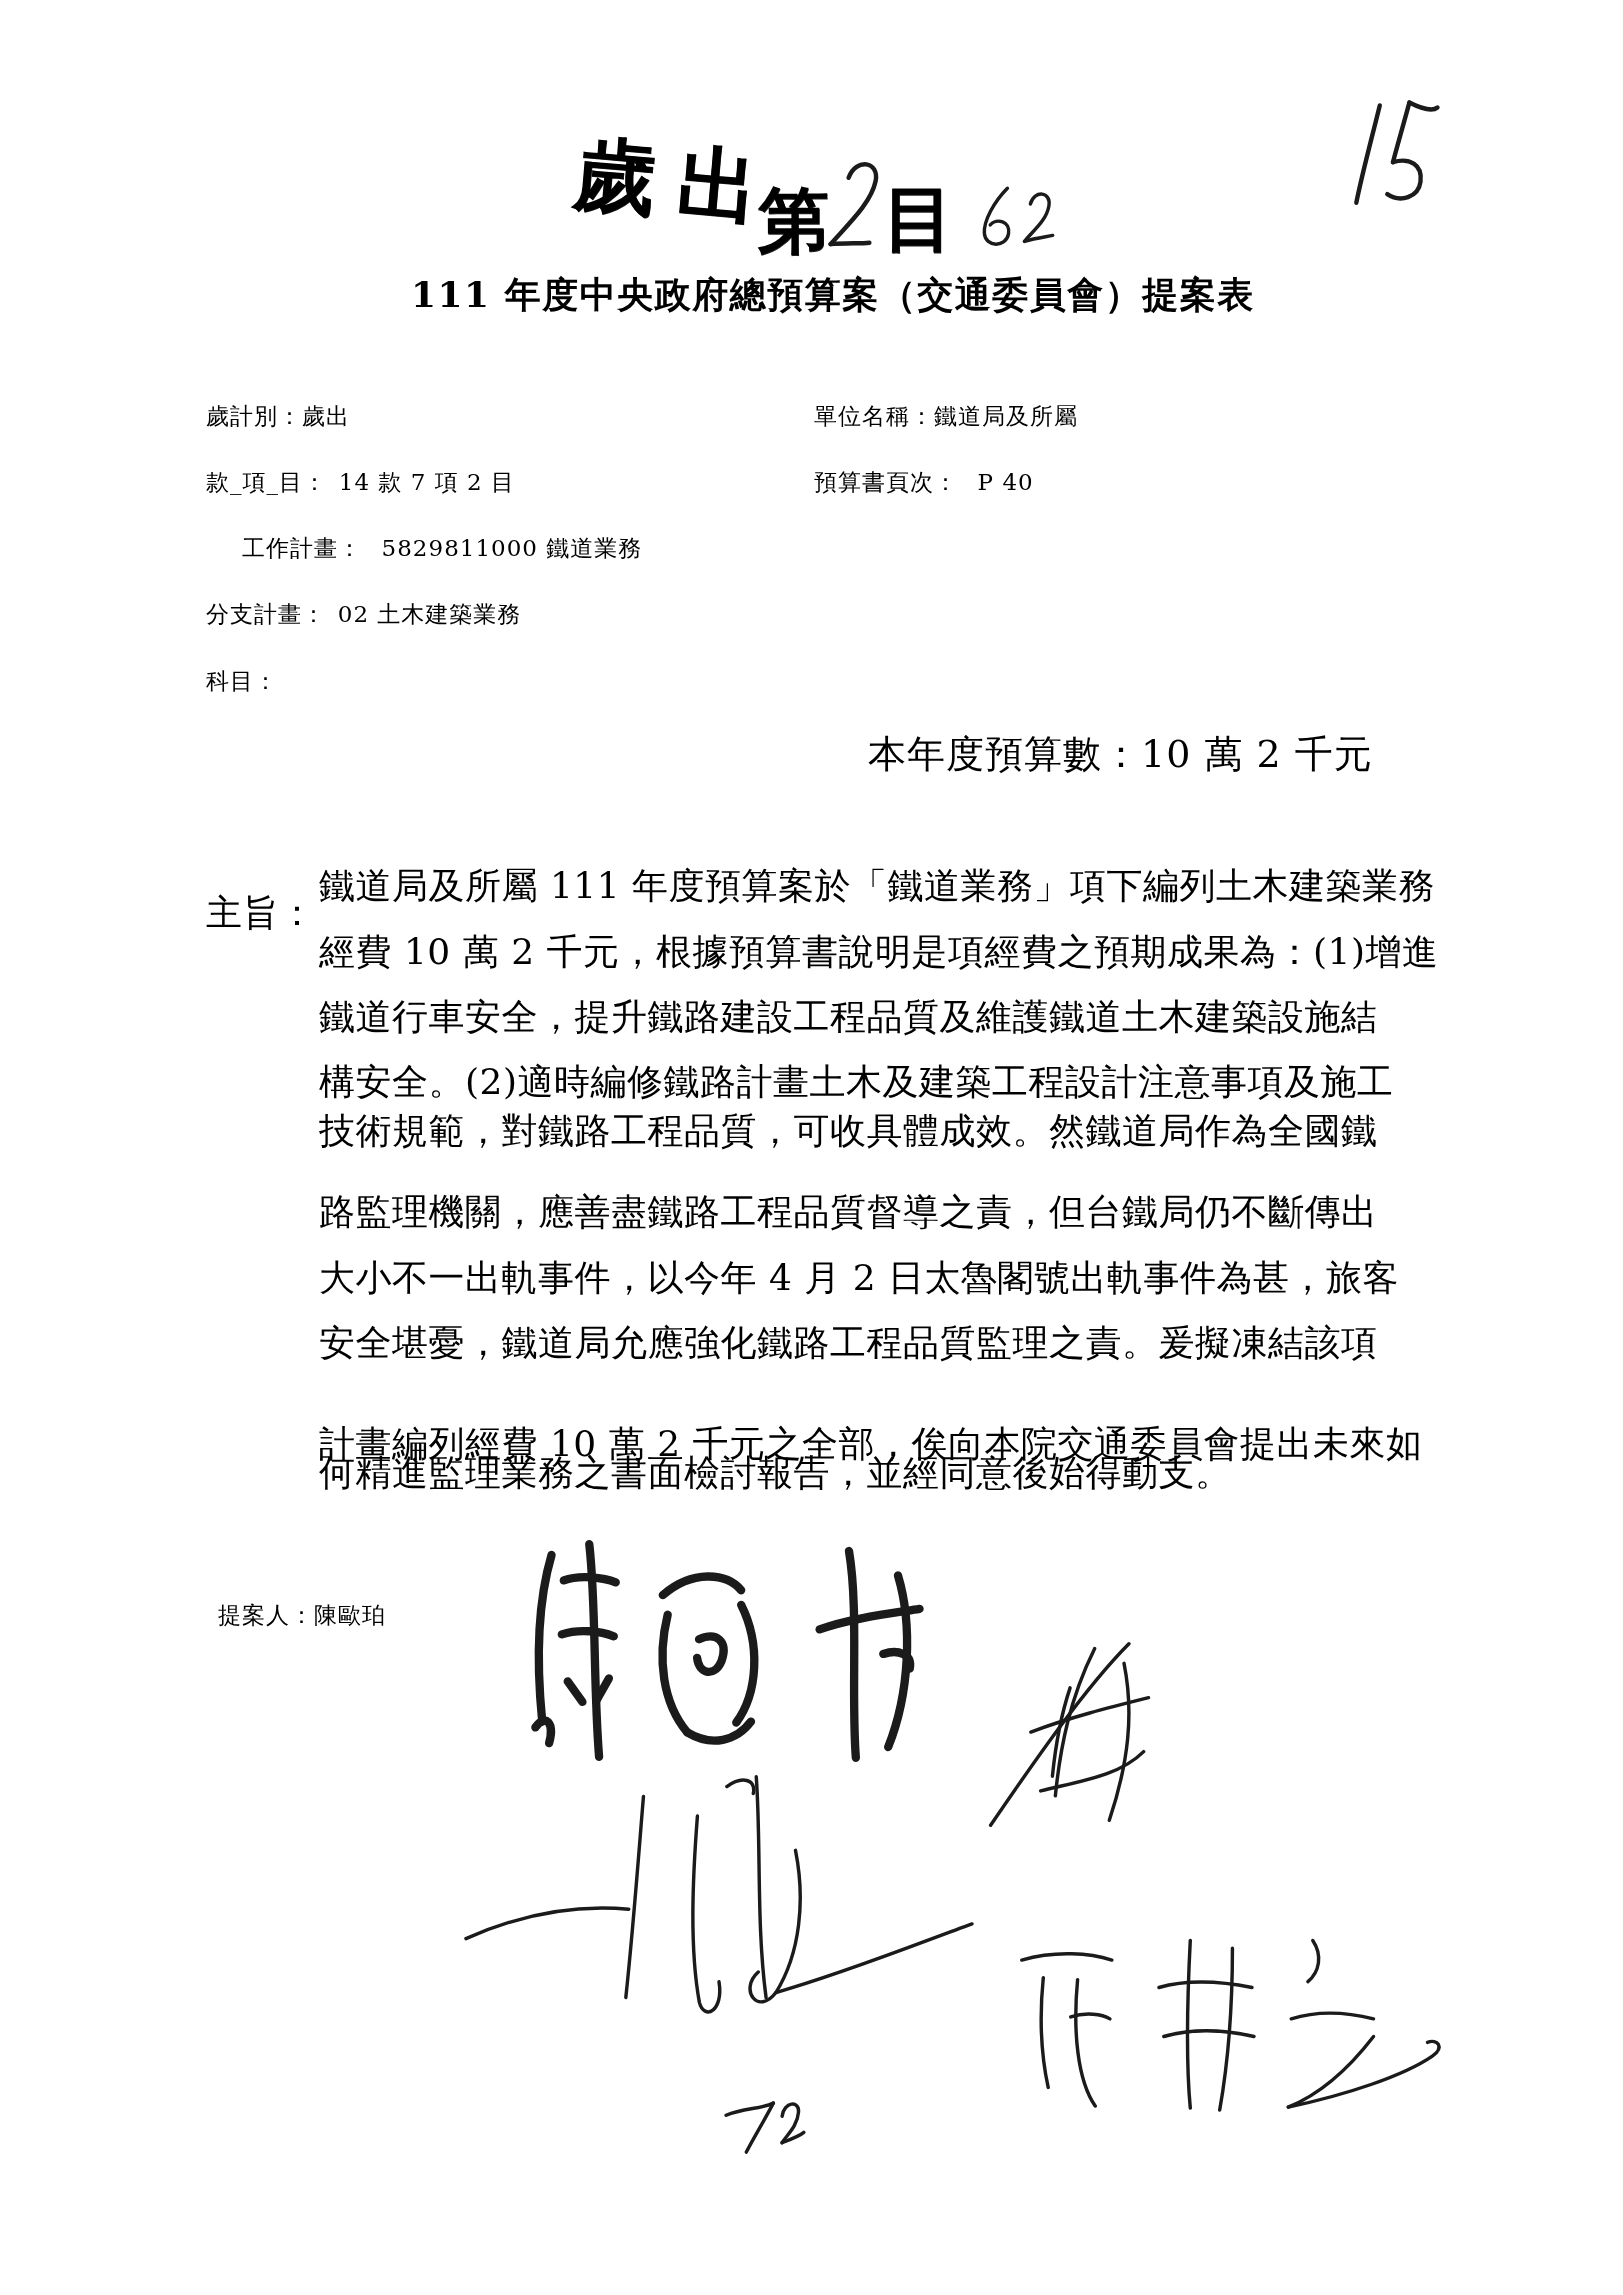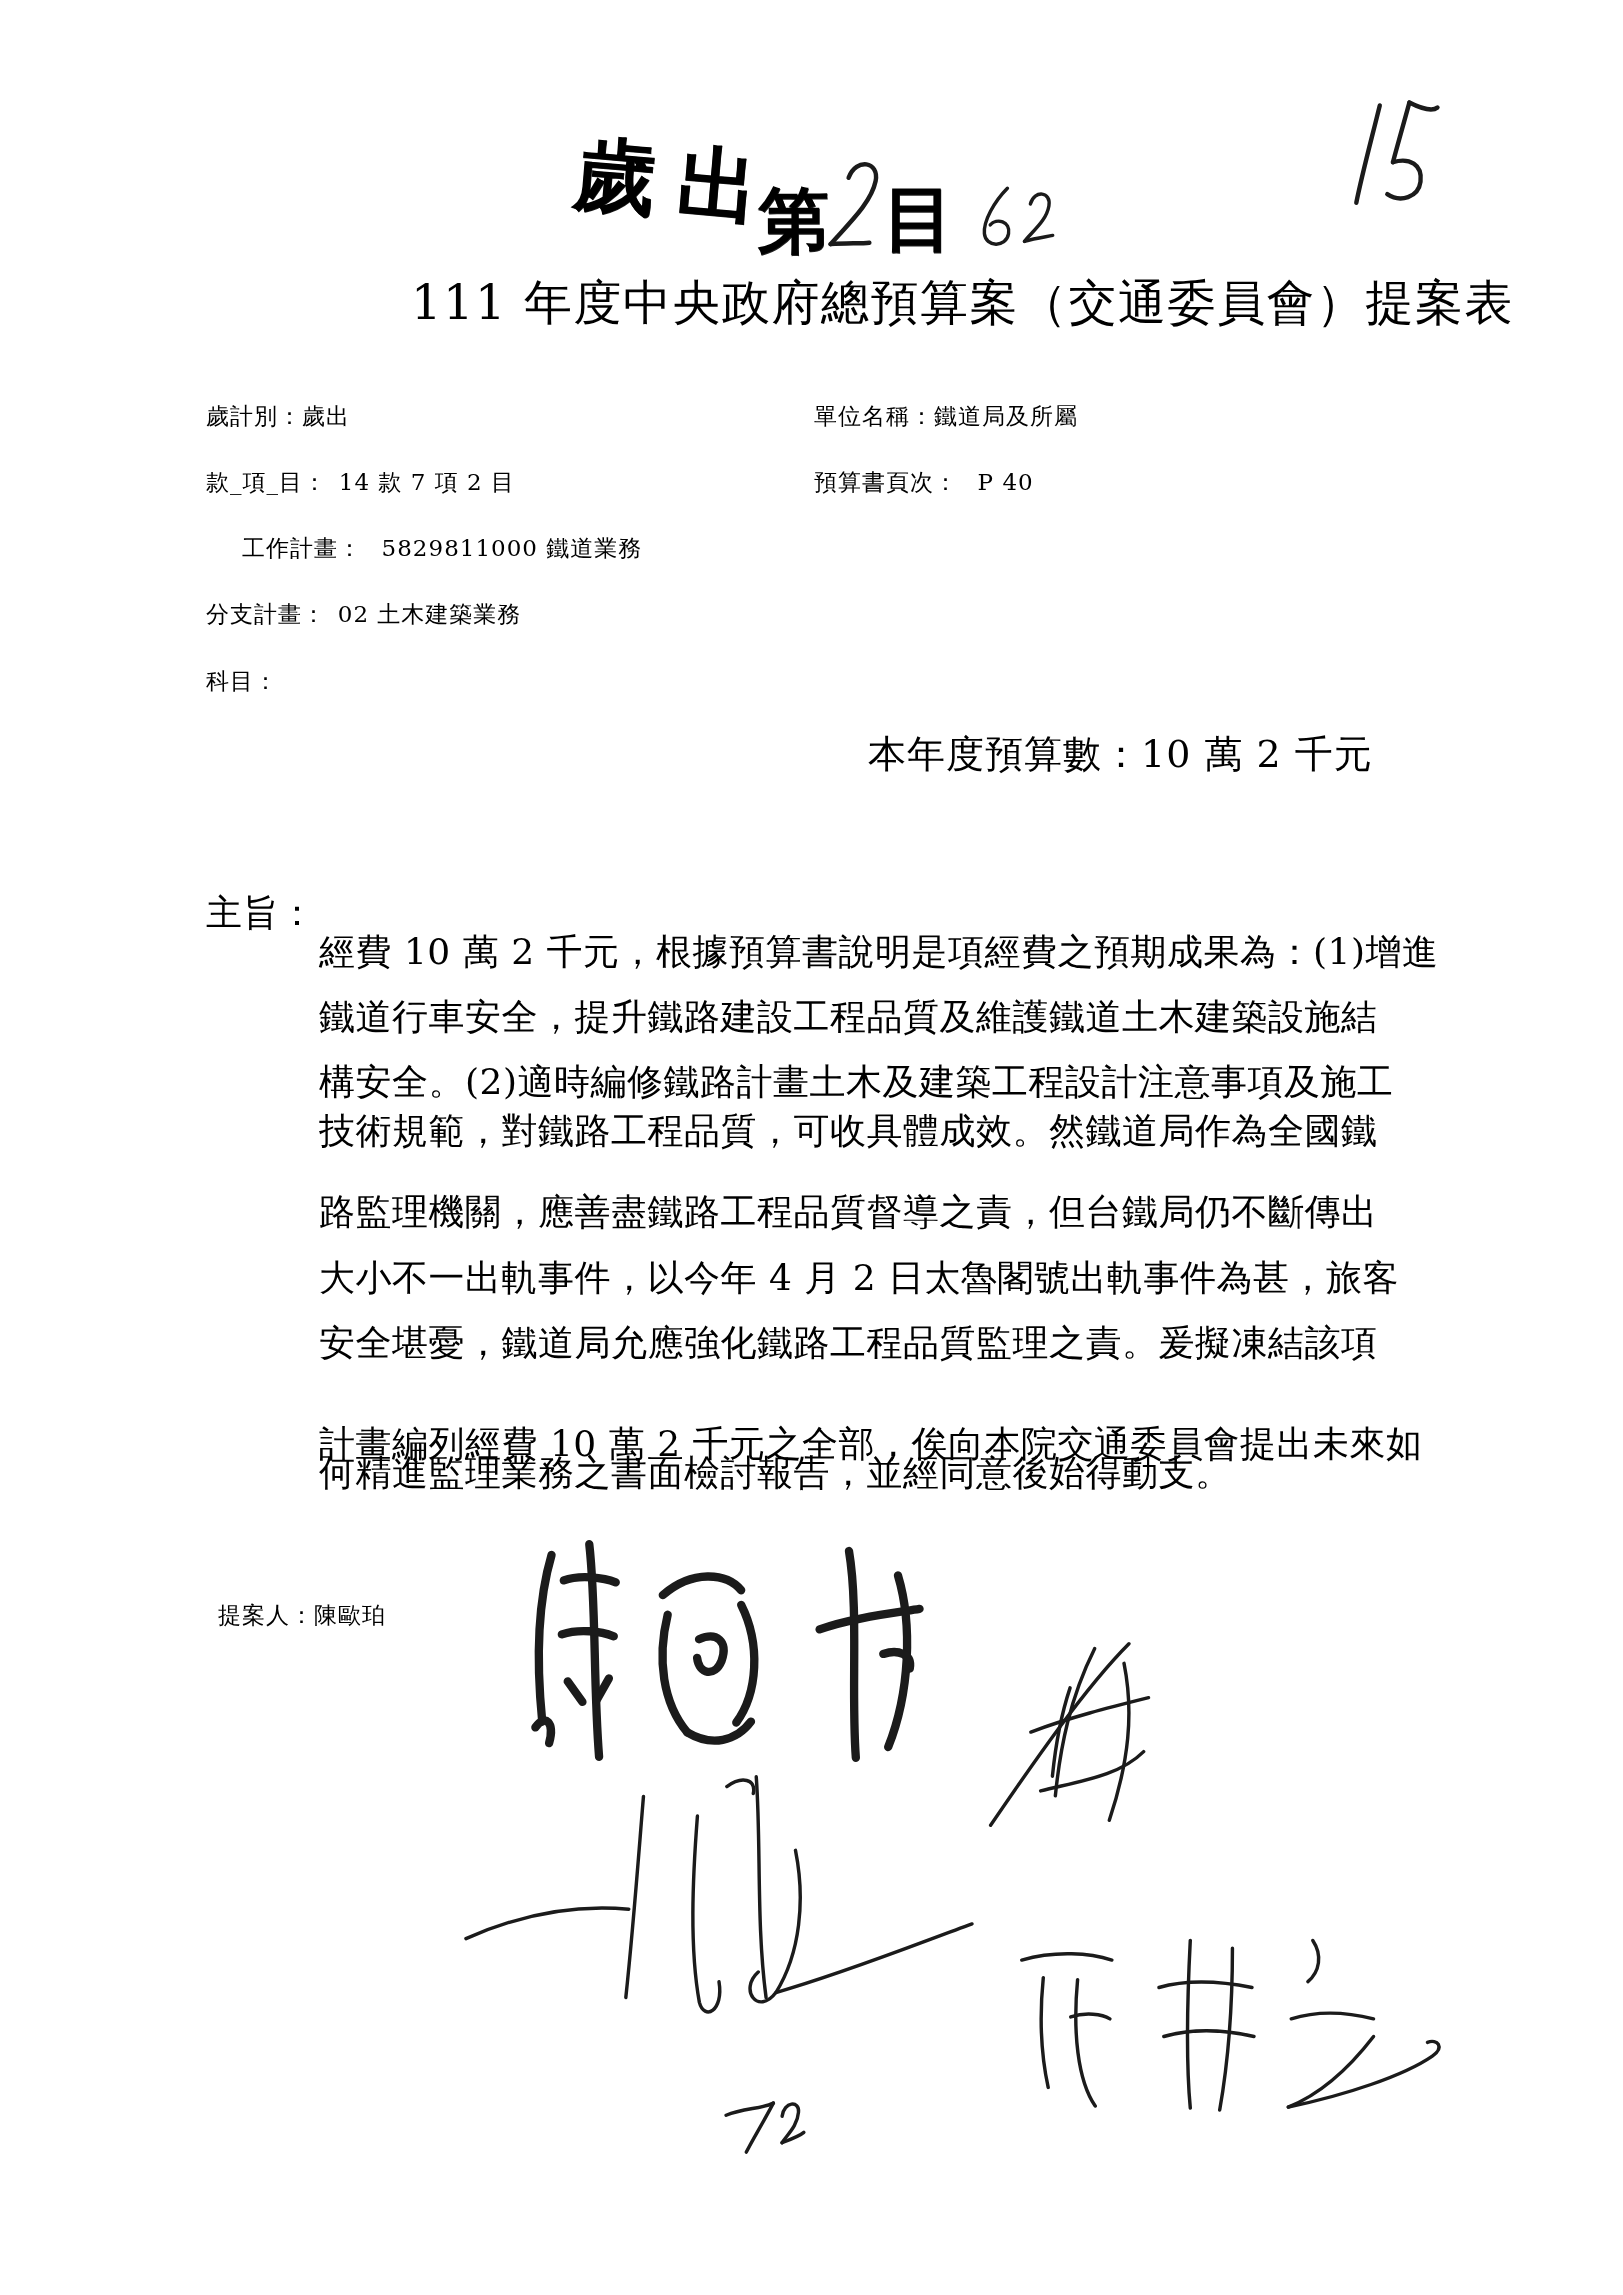--- a/index.html
+++ b/index.html
@@ -6,21 +6,21 @@
   .page{
     position:relative;
     width:1624px;height:2295px;
     background:#ffffff;
     font-family:"DejaVu Serif", serif;
     color:#000;
     overflow:hidden;
   }
   .abs{position:absolute;white-space:nowrap;}
   
-  .title{font-size:48px;font-weight:normal;letter-spacing:1.5px;text-align:right;}
+  .title{font-size:36px;font-weight:bold;letter-spacing:1.5px;text-align:right;}
   .field{font-size:23px;}
   .field .lbl{letter-spacing:1px;}
   .field .val{letter-spacing:1px;}
   .gap-s{margin-left:11.8px;}
   .gap-m{margin-left:19.6px;}
   .subject-line{font-size:36px;letter-spacing:0.5px;}
   
   .stamp{
     font-size:81px;font-weight:bold;letter-spacing:22.6px;
     transform:rotate(5deg);transform-origin:left top;
@@ -92,20 +92,21 @@
 
   <div class="abs field" style="left:206px;top:666px;">
     <span class="lbl">科目：</span><span class="val"></span>
   </div>
 
   <div class="abs field" style="left:868px;top:729px;font-size:38px;">
     <span class="lbl">本年度預算數：</span><span class="val">10 萬 2 千元</span>
   </div>
 
   <div class="abs subject-line" style="left:206px;top:889px;">主旨：</div>
+  <div class="abs subject-line" style="left:319px;top:862px;">鐵道局及所屬 111 年度預算案於「鐵道業務」項下編列土木建築業務</div>
   <div class="abs subject-line" style="left:319px;top:928px;">經費 10 萬 2 千元，根據預算書說明是項經費之預期成果為：(1)增進</div>
   <div class="abs subject-line" style="left:319px;top:993px;">鐵道行車安全，提升鐵路建設工程品質及維護鐵道土木建築設施結</div>
   <div class="abs subject-line" style="left:319px;top:1058px;">構安全。(2)適時編修鐵路計畫土木及建築工程設計注意事項及施工</div>
   <div class="abs subject-line" style="left:319px;top:1083px;margin-top:24px;">技術規範，對鐵路工程品質，可收具體成效。然鐵道局作為全國鐵</div>
   <div class="abs subject-line" style="left:319px;top:1188px;">路監理機關，應善盡鐵路工程品質督導之責，但台鐵局仍不斷傳出</div>
   <div class="abs subject-line" style="left:319px;top:1254px;text-align:right;">大小不一出軌事件，以今年 4 月 2 日太魯閣號出軌事件為甚，旅客</div>
   <div class="abs subject-line" style="left:319px;top:1319px;">安全堪憂，鐵道局允應強化鐵路工程品質監理之責。爰擬凍結該項</div>
   <div class="abs subject-line" style="left:319px;top:1384px;margin-top:36px;">計畫編列經費 10 萬 2 千元之全部，俟向本院交通委員會提出未來如</div>
   <div class="abs subject-line" style="left:319px;top:1449px;">何精進監理業務之書面檢討報告，並經同意後始得動支。</div>
 

